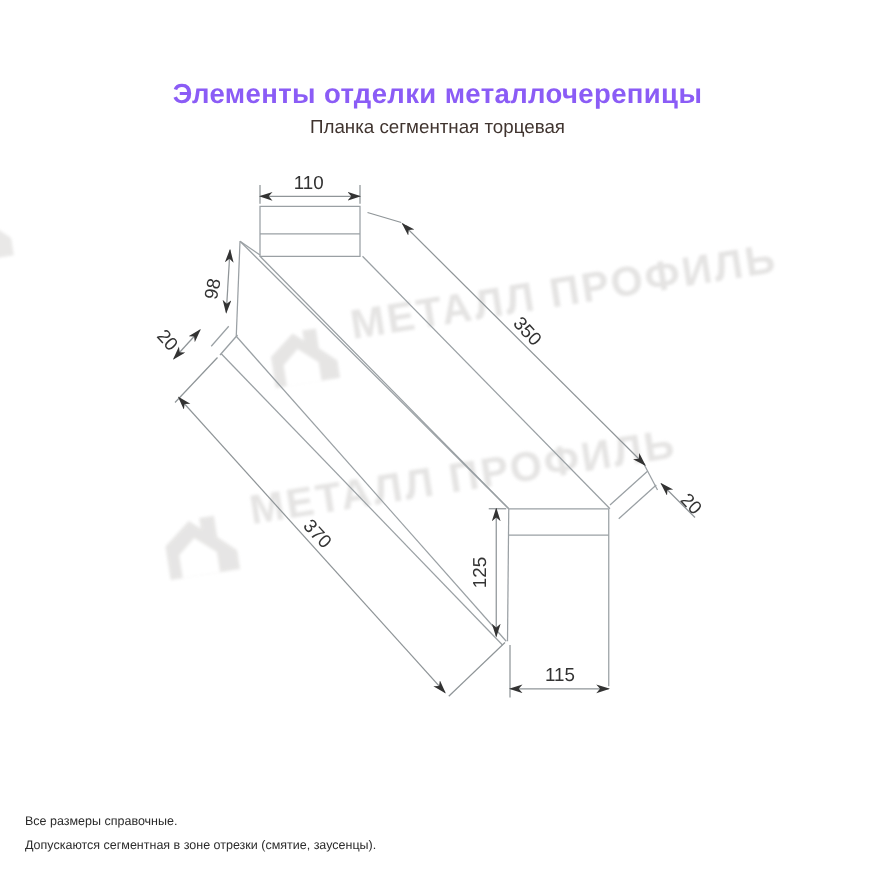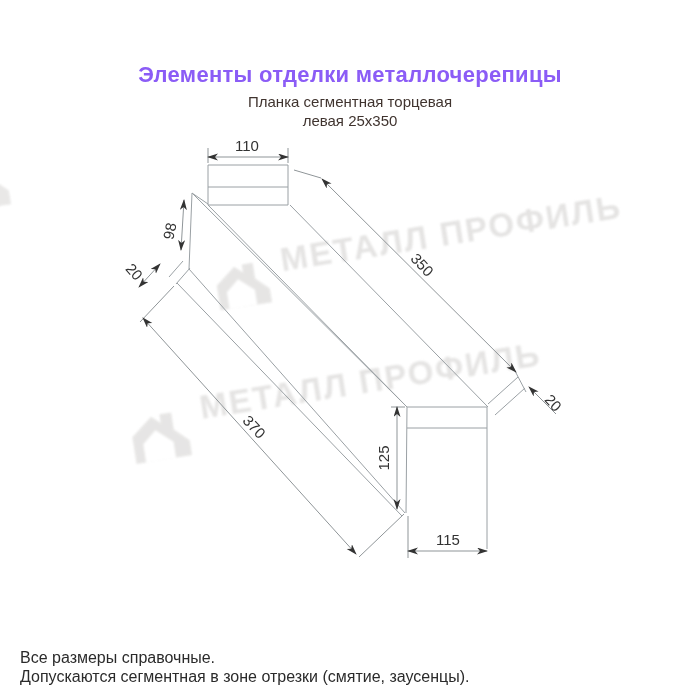--- a/index.html
+++ b/index.html
@@ -9,42 +9,41 @@
   }
   .title{
     position:absolute;left:0;top:26px;width:700px;text-align:center;
     font-size:22px;font-weight:600;color:#8b5cf6;letter-spacing:.3px;margin-top:36px;
   }
   .subtitle{
     position:absolute;left:0;top:92px;width:700px;text-align:center;
     font-size:15px;font-weight:400;color:#40342f;line-height:19px;
   }
   .footnotes{
-    position:absolute;left:20px;top:648px;font-size:16px;color:#2b2b2b;line-height:19px;
+    position:absolute;left:20px;top:648px;font-size:10px;color:#2b2b2b;line-height:19px;
   }
   svg{position:absolute;left:0;top:0;}
   .wm{opacity:.9;}
   .wm text{
     font-family:"Liberation Sans", sans-serif;font-weight:bold;
     font-size:33px;letter-spacing:2px;fill:#e2e1e0;
   }
   .dline{stroke:#9aa0a4;stroke-width:1;fill:none;}
   .dim{stroke:#8f9598;stroke-width:1;fill:none;}
   .dimtxt{font-family:"Liberation Sans", sans-serif;font-size:15px;fill:#333;}
 </style>
 </head>
 <body>
 
 <div class="page">
 
   <div class="title">Элементы отделки металлочерепицы</div>
 
   <div class="subtitle">
     <div>Планка сегментная торцевая</div>
-    <div>левая 25x350</div>
   </div>
 
   <svg width="700" height="700" viewBox="0 0 700 700">
     <defs>
       <marker id="arr" orient="auto-start-reverse" markerWidth="11" markerHeight="8" refX="10" refY="3.5">
         <path d="M0,0 L11,3.5 L0,7 L3,3.5 Z" fill="#333"></path>
       </marker>
       <filter id="soft">
           <feGaussianBlur stdDeviation="1.1"></feGaussianBlur>
         </filter>

